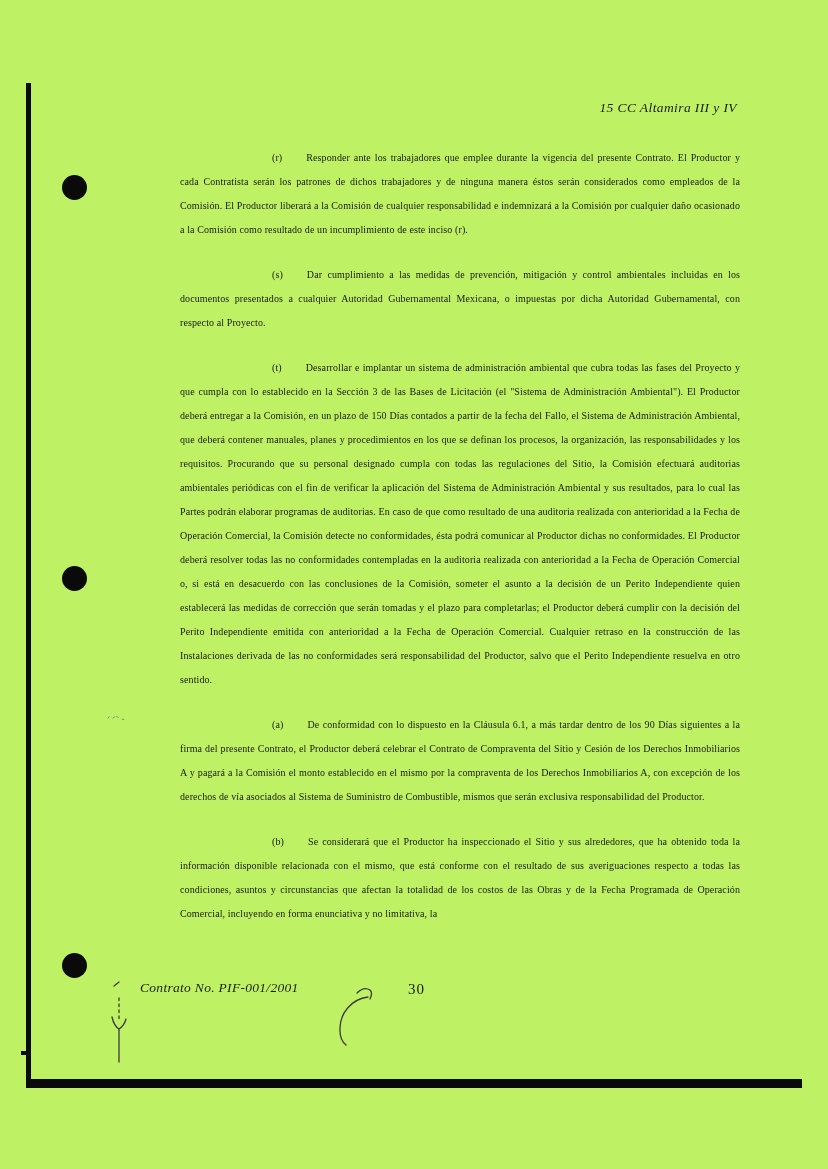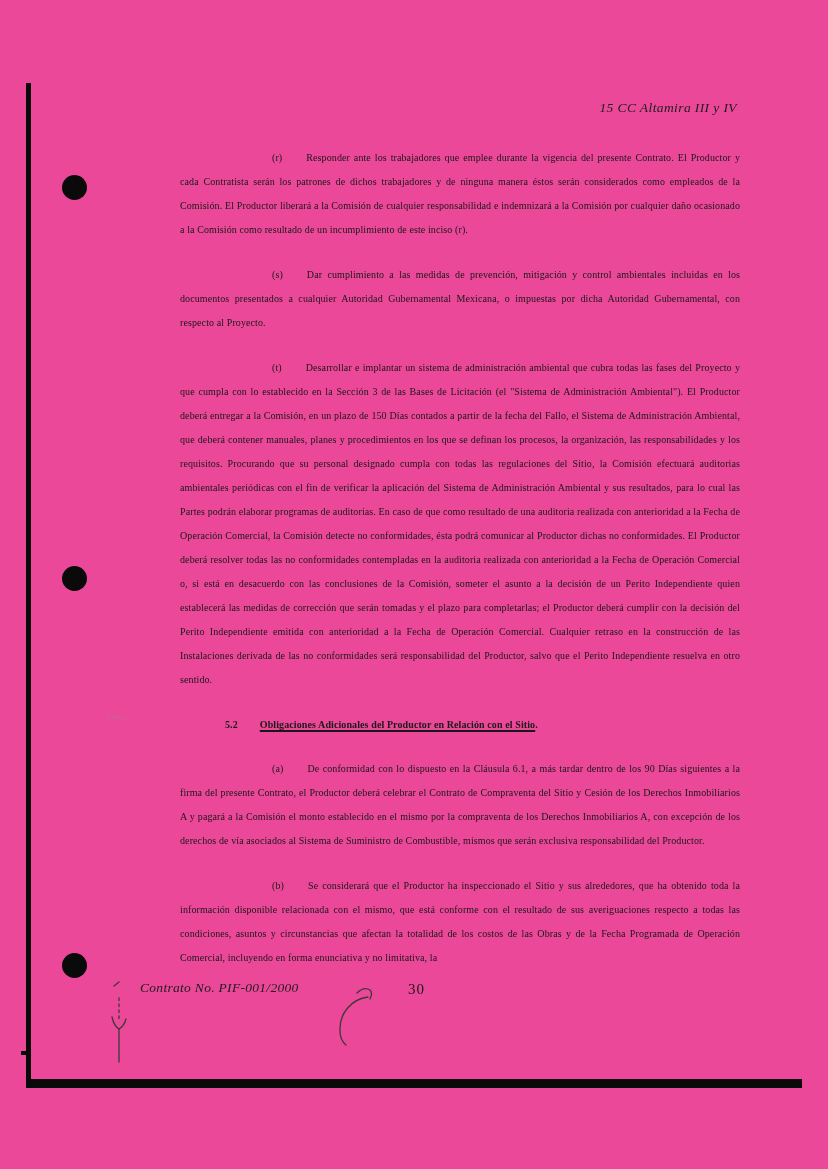--- a/index.html
+++ b/index.html
@@ -1,20 +1,20 @@
 <!DOCTYPE html>
 <html><head>
 <meta charset="utf-8">
 <style>
   html, body { margin: 0; padding: 0; background: #ffffff; }
   .page {
     position: relative;
     width: 828px;
     height: 1169px;
-    background: #ec4899;
+    background: #bef264;
     font-family: "Liberation Serif", "DejaVu Serif", serif;
     color: #181818;
     overflow: hidden;
   }
 
   
   .left-rule {
     position: absolute;
     left: 26px; top: 83px;
     width: 5px; height: 1004px;
@@ -119,29 +119,28 @@
   <div class="running-head">15 CC Altamira III y IV</div>
 
   <div class="body-col">
 
     <p class="clause"><span class="clause-label">(r)</span><span>Responder ante los trabajadores que emplee durante la vigencia del presente Contrato.  El Productor y cada Contratista serán los patrones de dichos trabajadores y de ninguna manera éstos serán considerados como empleados de la Comisión.  El Productor liberará a la Comisión de cualquier responsabilidad e indemnizará a la Comisión por cualquier daño ocasionado a la Comisión como resultado de un incumplimiento de este inciso (r).</span></p>
 
     <p class="clause"><span class="clause-label">(s)</span><span>Dar cumplimiento a las medidas de prevención, mitigación y control ambientales incluidas en los documentos presentados a cualquier Autoridad Gubernamental Mexicana, o impuestas por dicha Autoridad Gubernamental, con respecto al Proyecto.</span></p>
 
     <p class="clause"><span class="clause-label">(t)</span><span>Desarrollar e implantar un sistema de administración ambiental que cubra todas las fases del Proyecto y que cumpla con lo establecido en la Sección 3 de las Bases de Licitación (el "Sistema de Administración Ambiental").  El Productor deberá entregar a la Comisión, en un plazo de 150 Días contados a partir de la fecha del Fallo, el Sistema de Administración Ambiental, que deberá contener manuales, planes y procedimientos en los que se definan los procesos, la organización, las responsabilidades y los requisitos.  Procurando que su personal designado cumpla con todas las regulaciones del Sitio, la Comisión efectuará auditorias ambientales periódicas con el fin de verificar la aplicación del Sistema de Administración Ambiental y sus resultados, para lo cual las Partes podrán elaborar programas de auditorias.  En caso de que como resultado de una auditoria realizada con anterioridad a la Fecha de Operación Comercial, la Comisión detecte no conformidades, ésta podrá comunicar al Productor dichas no conformidades. El Productor deberá resolver todas las no conformidades contempladas en la auditoria realizada con anterioridad a la Fecha de Operación Comercial o, si está en desacuerdo con las conclusiones de la Comisión, someter  el asunto a la decisión de un Perito Independiente quien establecerá las medidas de corrección que serán tomadas y el plazo para completarlas; el Productor deberá cumplir con la decisión del Perito Independiente emitida con anterioridad a la Fecha de Operación Comercial.  Cualquier retraso en la construcción de las Instalaciones derivada de las no conformidades será responsabilidad del Productor, salvo que el Perito Independiente resuelva en otro sentido.</span></p>
 
-    <p class="section-head"><span class="section-num">5.2</span><span class="section-title">Obligaciones Adicionales del Productor en Relación con el Sitio</span><span>.</span></p>
 
     <p class="clause"><span class="clause-label">(a)</span><span>De conformidad con lo dispuesto en la Cláusula 6.1, a  más tardar dentro de los 90 Días siguientes a la firma del presente Contrato, el Productor deberá celebrar el Contrato de Compraventa del Sitio y Cesión de los Derechos Inmobiliarios A y pagará a la Comisión el monto establecido en el mismo por la compraventa de los Derechos Inmobiliarios A, con excepción de los derechos de vía asociados al Sistema de Suministro de Combustible, mismos que serán exclusiva responsabilidad del Productor.</span></p>
 
     <p class="clause"><span class="clause-label">(b)</span><span>Se considerará que el Productor ha inspeccionado el Sitio y sus alrededores, que ha obtenido toda la información disponible relacionada con el mismo, que está conforme con el resultado de sus averiguaciones respecto a todas las condiciones, asuntos y circunstancias que afectan la totalidad de los costos de las Obras y de la Fecha Programada de Operación Comercial, incluyendo en forma enunciativa y no limitativa, la</span></p>
 
   </div>
 
-  <div class="footer-contract">Contrato No. PIF-001/2000</div>
+  <div class="footer-contract">Contrato No. PIF-001/2001</div>
   <div class="footer-page">30</div>
 
   <svg class="marks-overlay" viewBox="0 0 828 1169" xmlns="http://www.w3.org/2000/svg">
 
     <g stroke="#3a3a3a" stroke-width="1.3" fill="none" stroke-linecap="round">
       <path d="M 114 986 l 5 -4"></path>
       <path d="M 119 998 L 119 1021" stroke-dasharray="2.5 3.5"></path>
       <path d="M 112 1017 q 2 9 7 12 q 5 -3 7 -10"></path>
       <path d="M 119 1029 L 119 1062"></path>
     </g>

